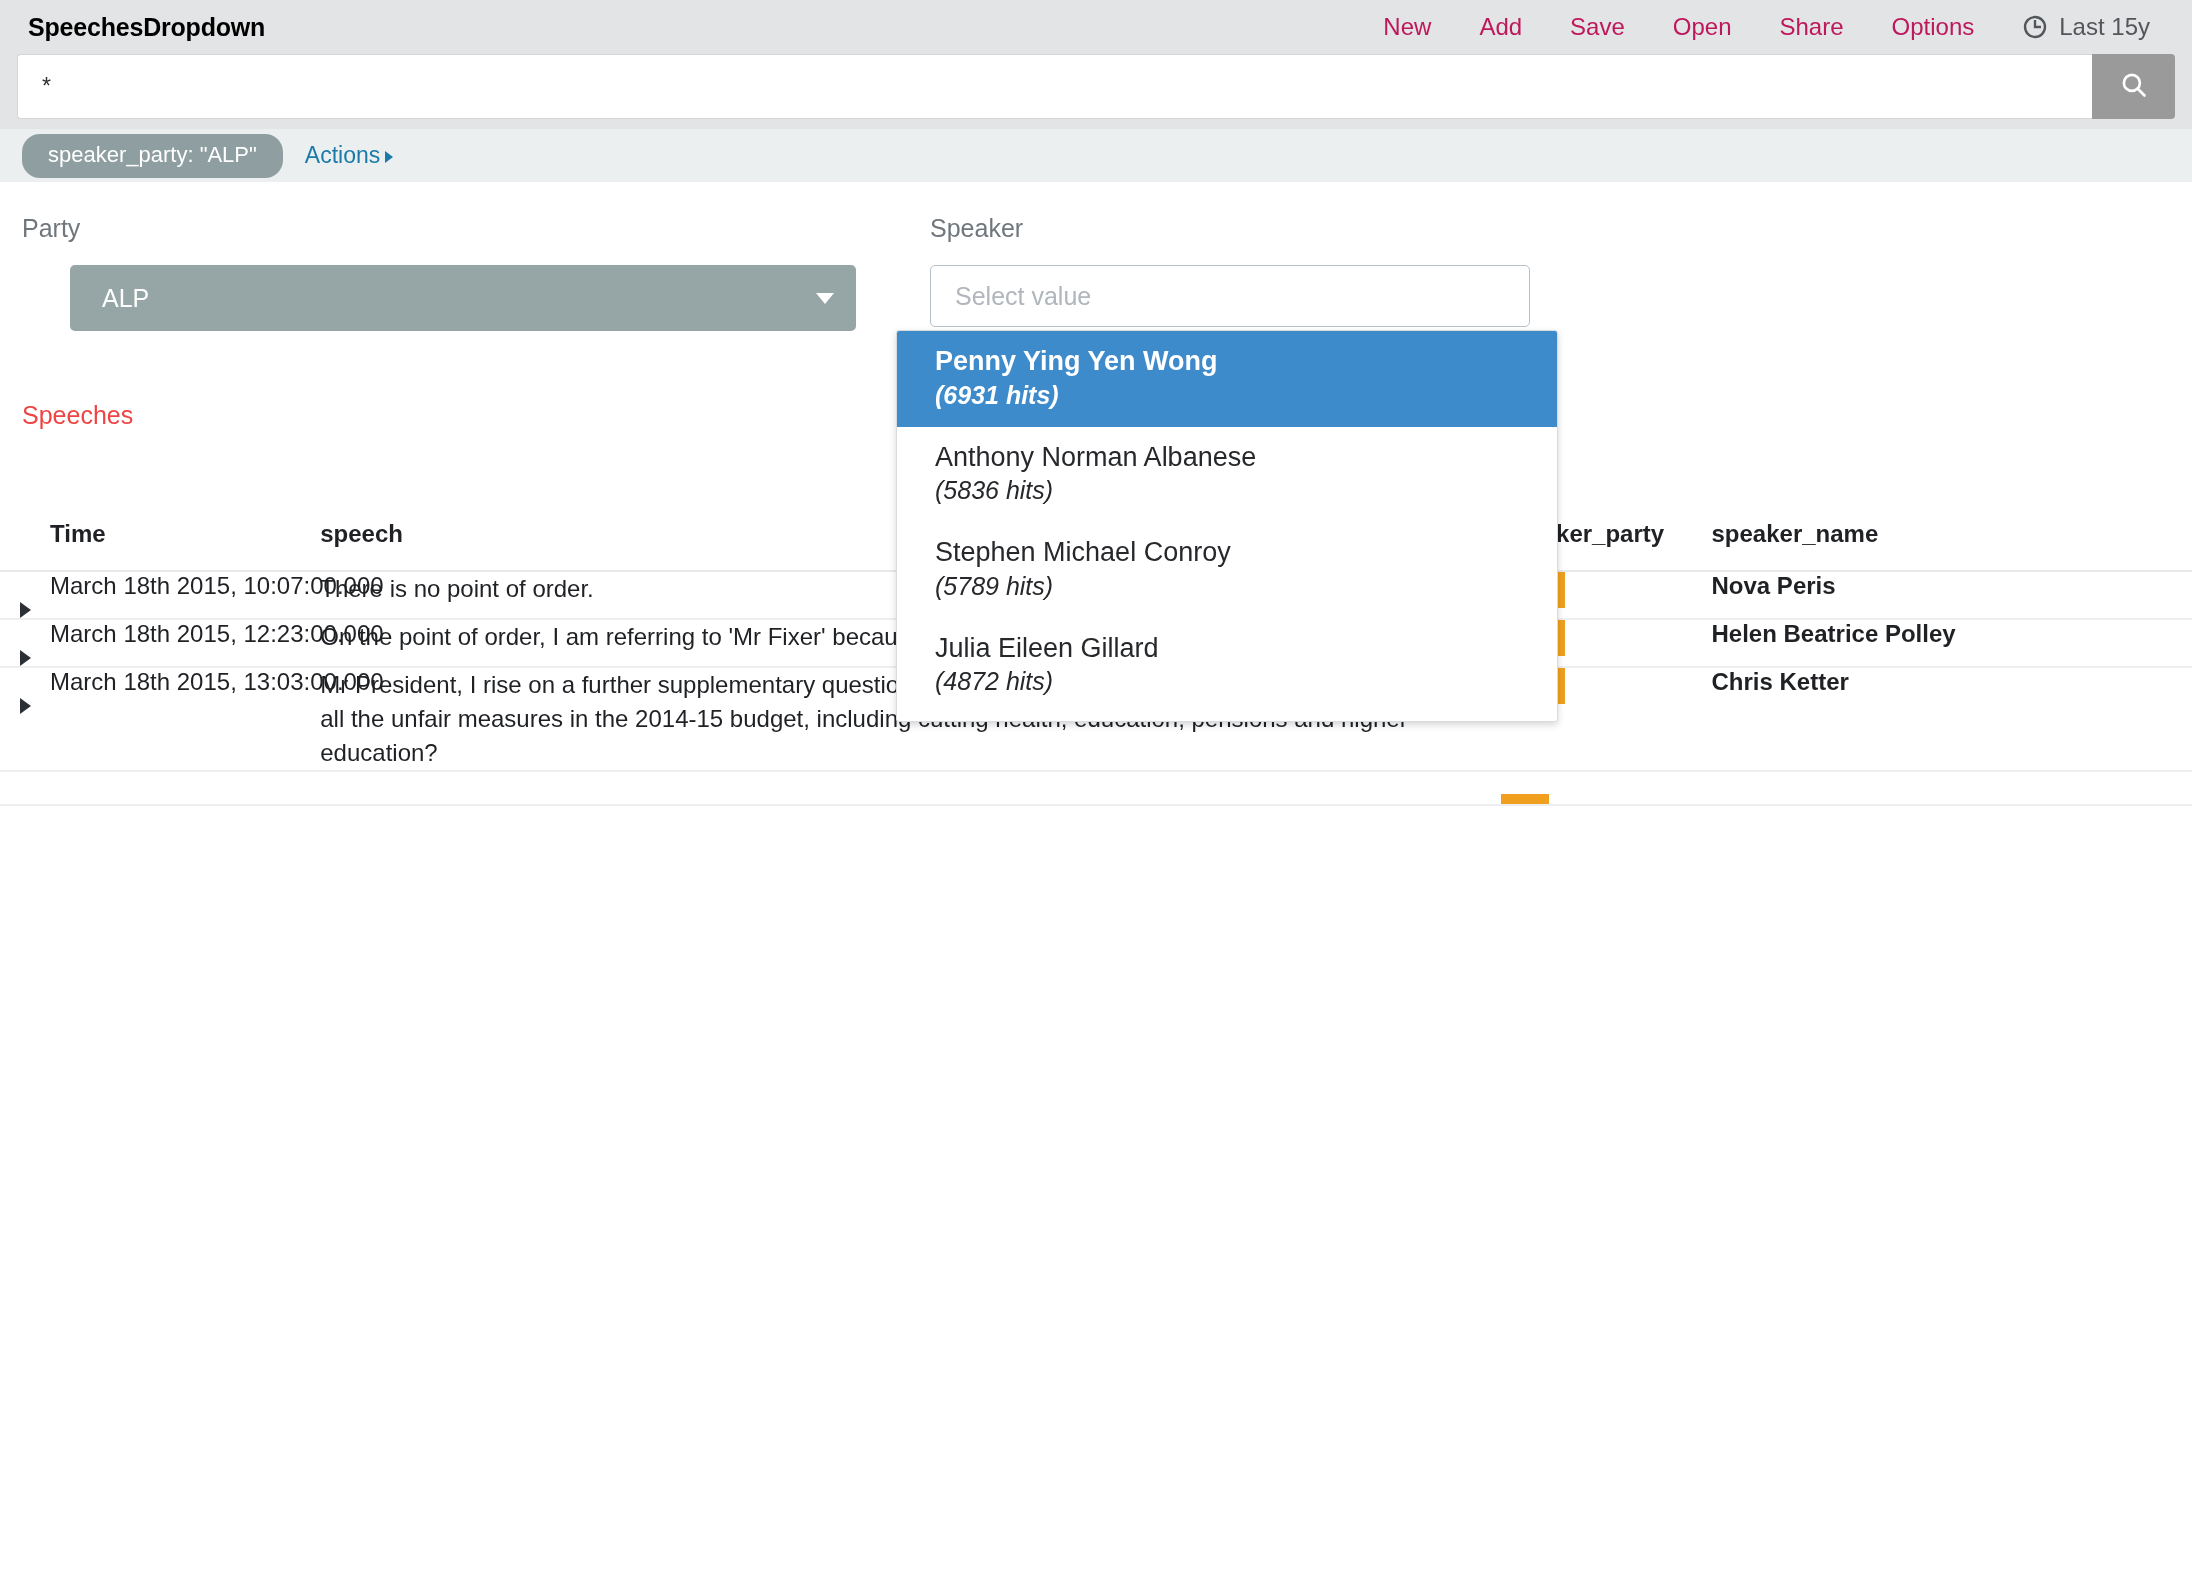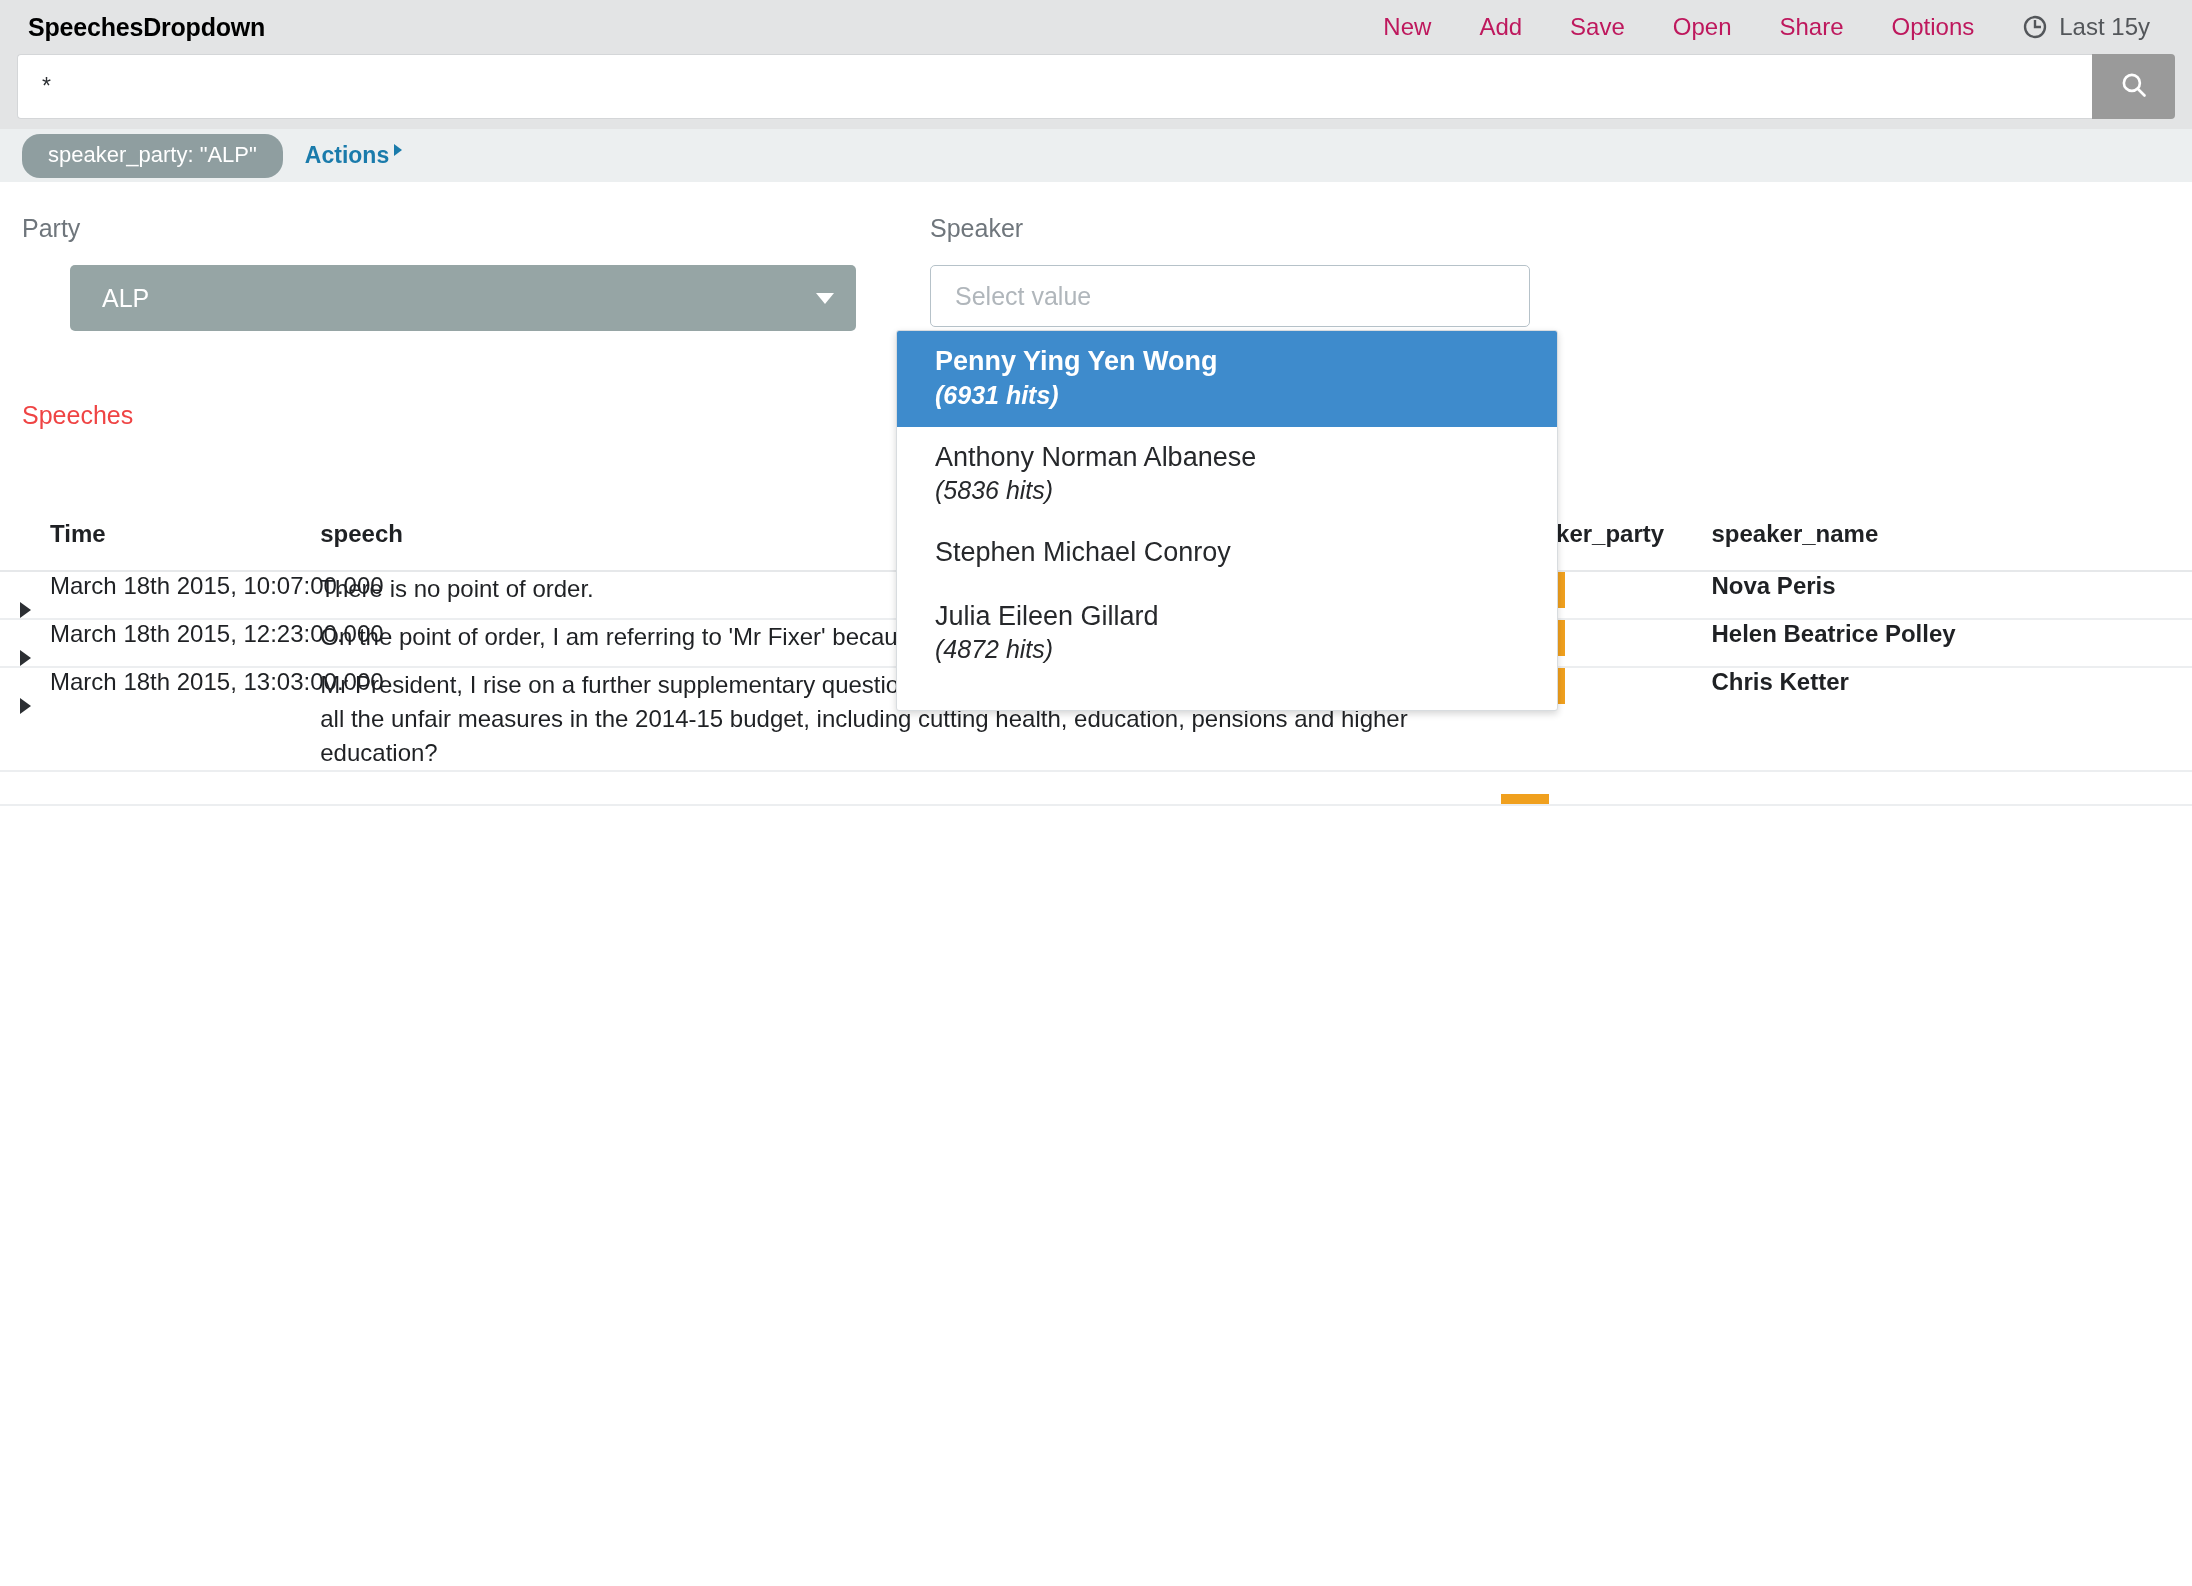--- a/index.html
+++ b/index.html
@@ -97,23 +97,22 @@
     font-size: 22px;
     padding: 8px 26px 10px 26px;
     cursor: pointer;
     white-space: nowrap;
   }
   .actions-link {
     color: #1a7bab;
     font-size: 23px;
     cursor: pointer;
     display: flex;
-    align-items: flex-start;
+    align-items: center;
     gap: 5px;
-    font-weight: bold;
   }
   .actions-caret {
     width: 0; height: 0;
     border-left: 8px solid #1a7bab;
     border-top: 6px solid transparent;
     border-bottom: 6px solid transparent;
     margin-top: 2px;
   }
 
   
@@ -339,20 +338,21 @@
           <div class="dd-option selected">
             <div class="dd-name">Penny Ying Yen Wong</div>
             <div class="dd-hits">(6931 hits)</div>
           </div>
           <div class="dd-option">
             <div class="dd-name">Anthony Norman Albanese</div>
             <div class="dd-hits">(5836 hits)</div>
           </div>
           <div class="dd-option">
             <div class="dd-name">Stephen Michael Conroy</div>
+            <div class="dd-hits">(5789 hits)</div>
           </div>
           <div class="dd-option">
             <div class="dd-name">Julia Eileen Gillard</div>
             <div class="dd-hits">(4872 hits)</div>
           </div>
           <div class="dd-option">
             
             
           </div>
         </div>

